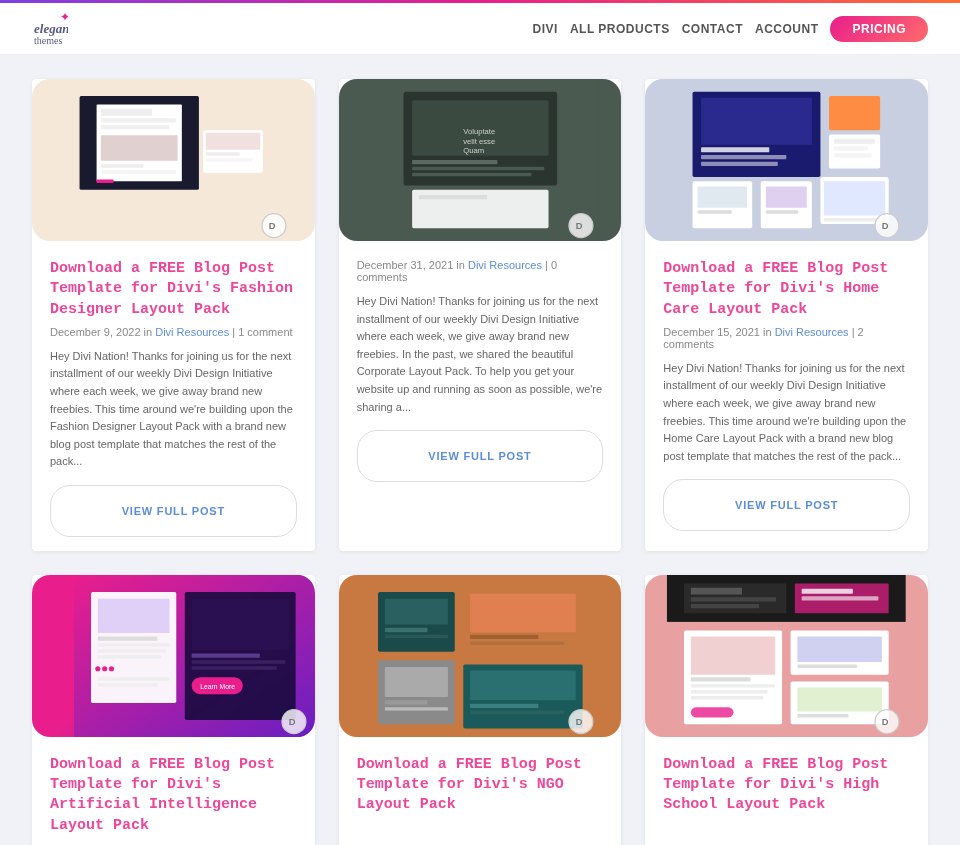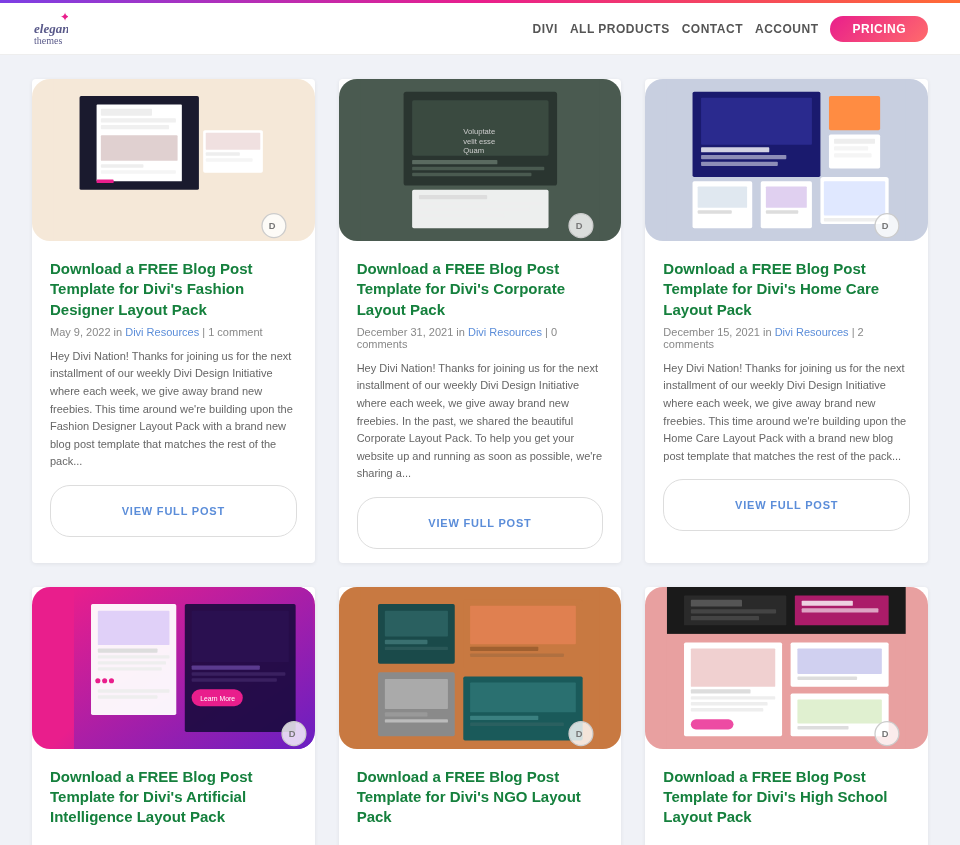--- a/index.html
+++ b/index.html
@@ -98,24 +98,24 @@
     .mock-highschool {
       background: #e8a0a0;
     }
 
     .card-body {
       padding: 18px 18px 14px;
     }
     .card-title {
       font-size: 15px;
       font-weight: 700;
-      color: #15803d;
+      color: #ec4899;
       line-height: 1.35;
       margin-bottom: 6px;
-      font-family: Liberation Sans, sans-serif;
+      font-family: Liberation Mono, monospace;
     }
     .card-meta {
       font-size: 11px;
       color: #888;
       margin-bottom: 10px;
       font-family: sans-serif;
     }
     .card-meta a {
       color: #5b8dd9;
       text-decoration: none;
@@ -198,21 +198,21 @@
 
           <rect x="50" y="118" width="20" height="4" fill="#e91e8c" rx="1"></rect>
 
           <circle cx="258" cy="172" r="14" fill="rgba(255,255,255,0.8)" stroke="#ccc" stroke-width="1.5"></circle>
           <text x="252" y="176" font-size="11" fill="#777" font-weight="bold" font-family="sans-serif">D</text>
         </svg>
       </div>
       <div class="card-body">
         <div class="card-title">Download a FREE Blog Post Template for Divi's Fashion Designer Layout Pack</div>
         <div class="card-meta">
-          <span>May 9, 2022</span> in <a>Divi Resources</a> | <span>1 comment</span>
+          <span>December 9, 2022</span> in <a>Divi Resources</a> | <span>1 comment</span>
         </div>
         <div class="card-excerpt">Hey Divi Nation! Thanks for joining us for the next installment of our weekly Divi Design Initiative where each week, we give away brand new freebies. This time around we're building upon the Fashion Designer Layout Pack with a brand new blog post template that matches the rest of the pack...</div>
         <button class="view-btn">View Full Post</button>
       </div>
     </div>
 
     <div class="card">
       <div class="card-image mock-corporate">
         <svg class="svg-mock" viewBox="0 0 280 190" xmlns="http://www.w3.org/2000/svg">
           <rect width="280" height="190" fill="#4a5a50"></rect>
@@ -232,21 +232,20 @@
           <rect x="68" y="136" width="80" height="5" fill="#ddd" rx="1"></rect>
           <rect x="68" y="144" width="145" height="4" fill="#eee" rx="1"></rect>
           <rect x="68" y="151" width="130" height="4" fill="#eee" rx="1"></rect>
           <rect x="68" y="158" width="100" height="4" fill="#eee" rx="1"></rect>
 
           <circle cx="258" cy="172" r="14" fill="rgba(255,255,255,0.8)" stroke="#ccc" stroke-width="1.5"></circle>
           <text x="252" y="176" font-size="11" fill="#777" font-weight="bold" font-family="sans-serif">D</text>
         </svg>
       </div>
       <div class="card-body">
-        <div class="card-title">Download a FREE Blog Post Template for Divi's Corporate Layout Pack</div>
         <div class="card-meta">
           <span>December 31, 2021</span> in <a>Divi Resources</a> | <span>0 comments</span>
         </div>
         <div class="card-excerpt">Hey Divi Nation! Thanks for joining us for the next installment of our weekly Divi Design Initiative where each week, we give away brand new freebies. In the past, we shared the beautiful Corporate Layout Pack. To help you get your website up and running as soon as possible, we're sharing a...</div>
         <button class="view-btn">View Full Post</button>
       </div>
     </div>
 
     <div class="card">
       <div class="card-image mock-homecare">

